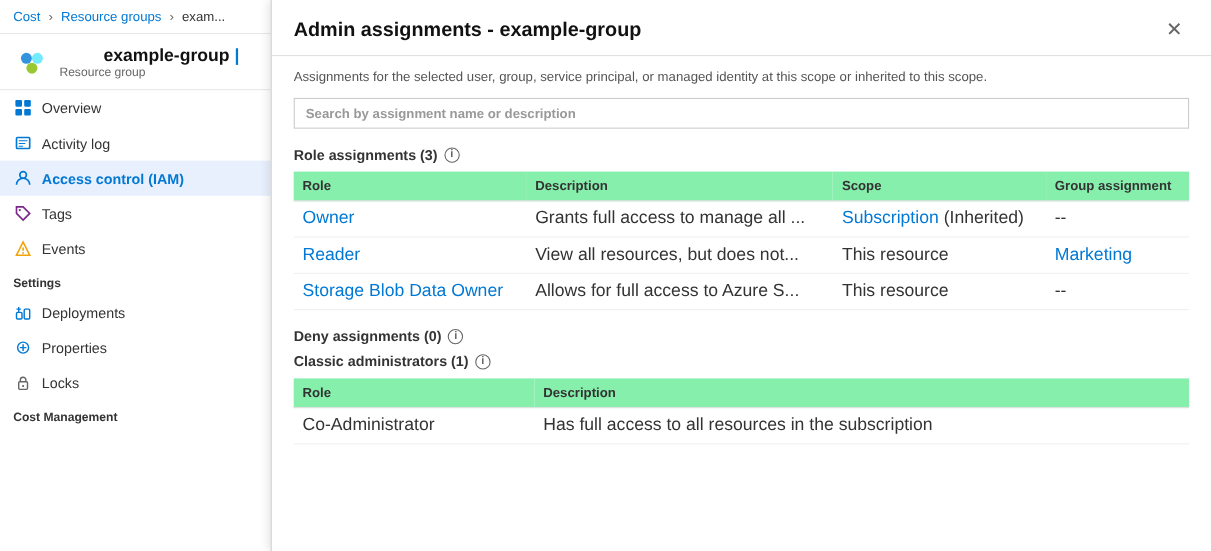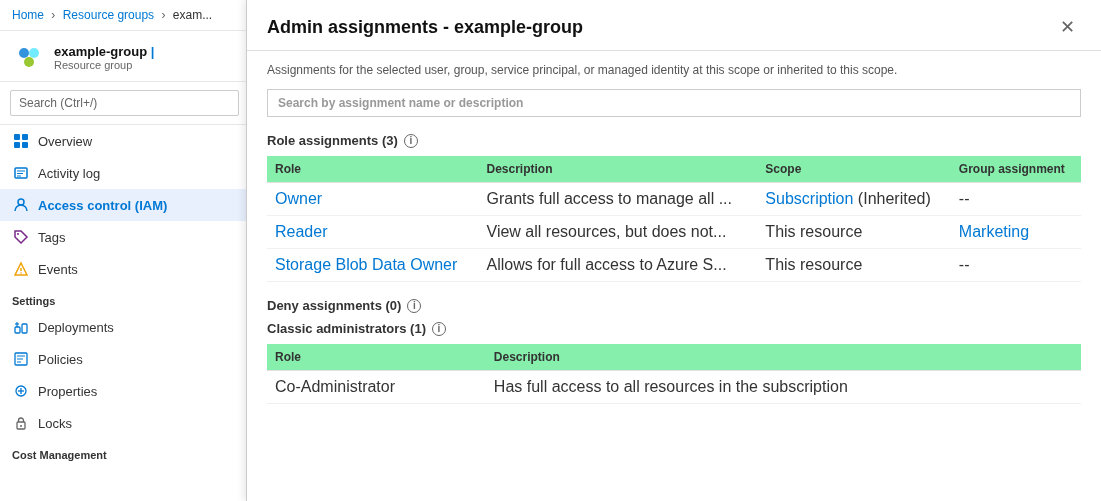--- a/index.html
+++ b/index.html
@@ -11,21 +11,21 @@
     .sidebar { width: 250px; min-width: 250px; background: #fff; border-right: 1px solid #e0e0e0; display: flex; flex-direction: column; overflow: hidden; }
 
     .breadcrumb-bar { padding: 8px 12px; font-size: 12px; color: #0078d4; background: #fff; border-bottom: 1px solid #e8e8e8; }
     .breadcrumb-bar span { color: #333; }
     .breadcrumb-bar a { color: #0078d4; text-decoration: none; }
     .breadcrumb-bar .sep { color: #666; margin: 0 4px; }
 
     .resource-header { padding: 10px 12px 8px; display: flex; align-items: center; gap: 10px; border-bottom: 1px solid #e8e8e8; }
     .resource-icon { width: 32px; height: 32px; display: flex; align-items: center; justify-content: center; }
     .resource-icon svg { width: 28px; height: 28px; }
-    .resource-title h2 { font-size: 13px; font-weight: 600; color: #111; }
+    .resource-title h2 { font-size: 16px; font-weight: 600; color: #111; margin-left: 40px; }
     .resource-title p { font-size: 11px; color: #666; }
     .pipe { color: #0078d4; font-weight: 600; }
 
     .search-box { padding: 8px 10px; border-bottom: 1px solid #e8e8e8; }
     .search-box input { width: 100%; padding: 5px 8px; border: 1px solid #ccc; border-radius: 2px; font-size: 12px; color: #333; outline: none; }
     .search-box input::placeholder { color: #666; }
 
     .nav-list { list-style: none; overflow-y: auto; flex: 1; }
     .nav-item { display: flex; align-items: center; gap: 8px; padding: 7px 12px; cursor: pointer; font-size: 13px; color: #333; }
     .nav-item.active { background: #e8f0fe; color: #0078d4; font-weight: 600; }
@@ -61,21 +61,21 @@
     .deny-section { margin-bottom: 4px; }
     .classic-section { margin-top: 4px; }
   </style>
 </head>
 <body>
 
 <div class="app-container">
 
   <div class="sidebar">
     <div class="breadcrumb-bar">
-      <a>Home</a>
+      <a>Cost</a>
       <span class="sep">›</span>
       <a>Resource groups</a>
       <span class="sep">›</span>
       <span>exam...</span>
     </div>
 
     <div class="resource-header">
       <div class="resource-icon">
         <svg viewBox="0 0 28 28" fill="none" xmlns="http://www.w3.org/2000/svg">
           <circle cx="10" cy="10" r="5" fill="#0078d4" opacity="0.8"></circle>
@@ -85,23 +85,20 @@
       </div>
       <div class="resource-title">
         <h2>
           <span>example-group</span>
           <span class="pipe"> | </span>
         </h2>
         <p>Resource group</p>
       </div>
     </div>
 
-    <div class="search-box">
-      <input type="text" placeholder="Search (Ctrl+/)" style="">
-    </div>
 
     <ul class="nav-list">
       <li class="nav-item">
         <span class="nav-icon">
           <svg width="16" height="16" viewBox="0 0 16 16" fill="none">
             <rect x="1" y="1" width="6" height="6" rx="1" fill="#0078d4"></rect>
             <rect x="9" y="1" width="6" height="6" rx="1" fill="#0078d4"></rect>
             <rect x="1" y="9" width="6" height="6" rx="1" fill="#0078d4"></rect>
             <rect x="9" y="9" width="6" height="6" rx="1" fill="#0078d4"></rect>
           </svg>
@@ -153,31 +150,20 @@
       <li class="nav-item">
         <span class="nav-icon">
           <svg width="16" height="16" viewBox="0 0 16 16" fill="none">
             <rect x="2" y="8" width="5" height="6" rx="1" fill="none" stroke="#0078d4" stroke-width="1.3"></rect>
             <rect x="9" y="5" width="5" height="9" rx="1" fill="none" stroke="#0078d4" stroke-width="1.3"></rect>
             <line x1="2" y1="5" x2="6" y2="5" stroke="#0078d4" stroke-width="1.2"></line>
             <line x1="4" y1="3" x2="4" y2="8" stroke="#0078d4" stroke-width="1.2"></line>
           </svg>
         </span>
         <span>Deployments</span>
-      </li>
-      <li class="nav-item">
-        <span class="nav-icon">
-          <svg width="16" height="16" viewBox="0 0 16 16" fill="none">
-            <rect x="2" y="2" width="12" height="12" rx="1" fill="none" stroke="#0078d4" stroke-width="1.3"></rect>
-            <line x1="4" y1="5" x2="12" y2="5" stroke="#0078d4" stroke-width="1"></line>
-            <line x1="4" y1="8" x2="10" y2="8" stroke="#0078d4" stroke-width="1"></line>
-            <line x1="4" y1="11" x2="8" y2="11" stroke="#0078d4" stroke-width="1"></line>
-          </svg>
-        </span>
-        <span>Policies</span>
       </li>
       <li class="nav-item">
         <span class="nav-icon">
           <svg width="16" height="16" viewBox="0 0 16 16" fill="none">
             <circle cx="8" cy="8" r="5" stroke="#0078d4" stroke-width="1.3" fill="none"></circle>
             <line x1="5" y1="8" x2="11" y2="8" stroke="#0078d4" stroke-width="1.3"></line>
             <line x1="8" y1="5" x2="8" y2="11" stroke="#0078d4" stroke-width="1.3"></line>
           </svg>
         </span>
         <span>Properties</span>

